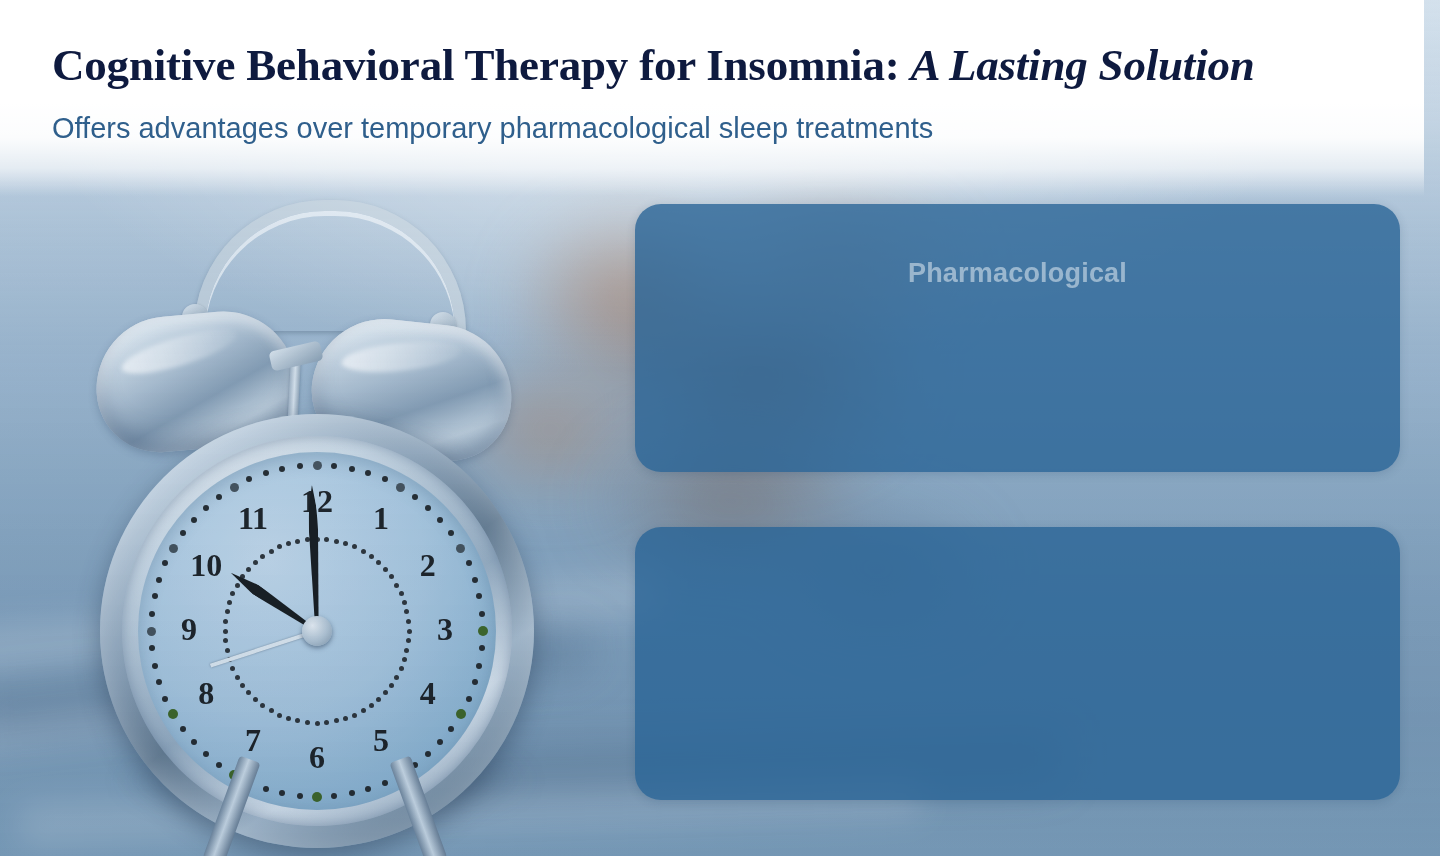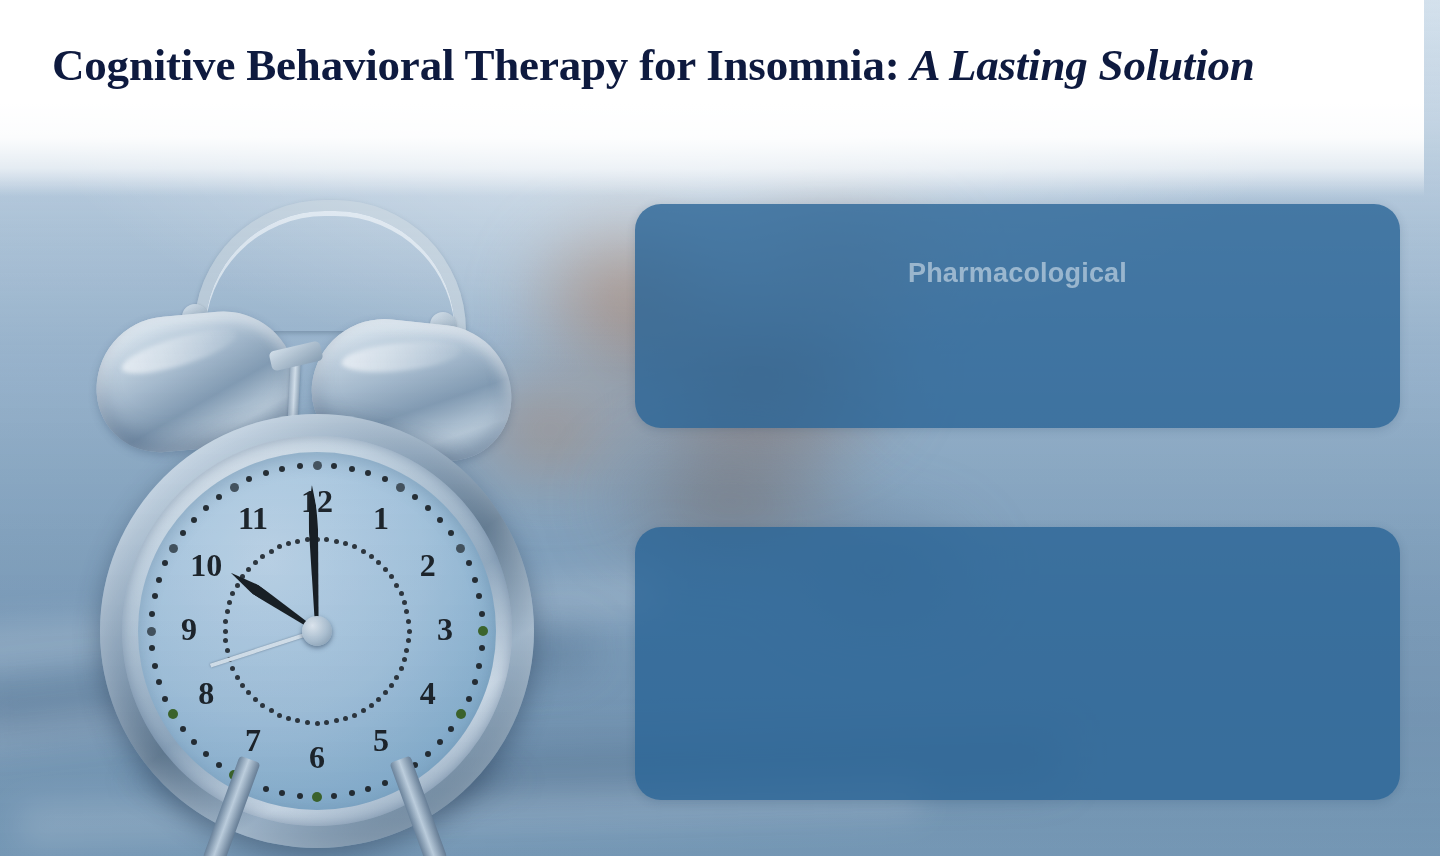--- a/index.html
+++ b/index.html
@@ -178,21 +178,21 @@
     color:#2f5f8c;white-space:nowrap;
   }
 
   
   .card{
     position:absolute;border-radius:26px;
     background:rgba(41,100,150,.80);
     box-shadow:0 2px 10px rgba(30,60,92,.18);
     display:flex;align-items:flex-start;justify-content:center;
   }
-  #card-1{left:635px;top:204px;width:765px;height:224px;}
+  #card-1{left:635px;top:204px;width:765px;height:268px;}
   #card-2{left:635px;top:527px;width:765px;height:273px;}
   .card-label{
     margin-top:54px;
     font-family:"Liberation Sans", sans-serif;
     font-weight:700;font-size:27px;color:rgba(233,241,248,.52);
     letter-spacing:.2px;
   }
 </style>
 </head>
 <body>
@@ -370,20 +370,21 @@
       <div class="foot r"></div>
 
     </div>
 
     <div class="photo-tint"></div>
     <div class="photo-light"></div>
   </div>
 
   <div class="header">
     <div class="title"><span>Cognitive Behavioral Therapy for Insomnia: </span><span class="em">A Lasting Solution</span></div>
+    <div class="subtitle">Offers advantages over temporary pharmacological sleep treatments</div>
   </div>
 
   <div class="card" id="card-1">
     <span class="card-label">Pharmacological</span>
   </div>
   <div class="card" id="card-2">
     <span class="card-label"></span>
   </div>
 
 </div>

